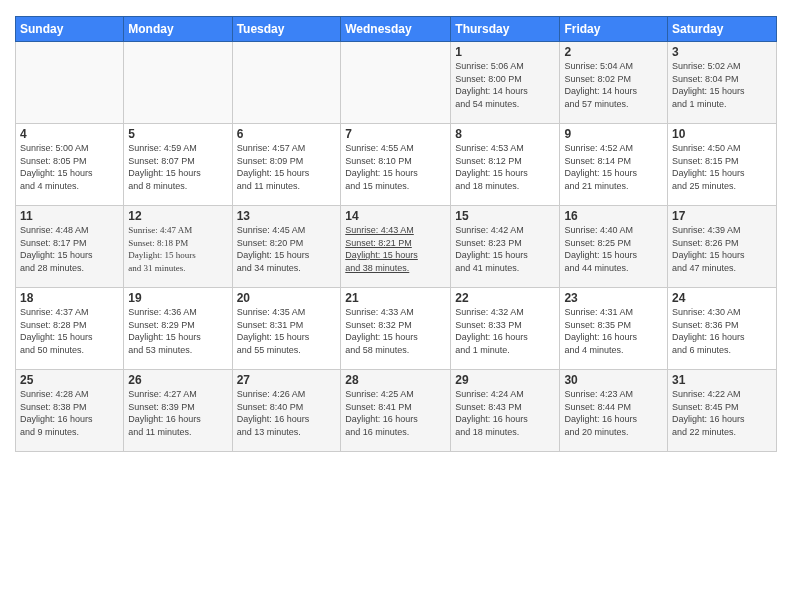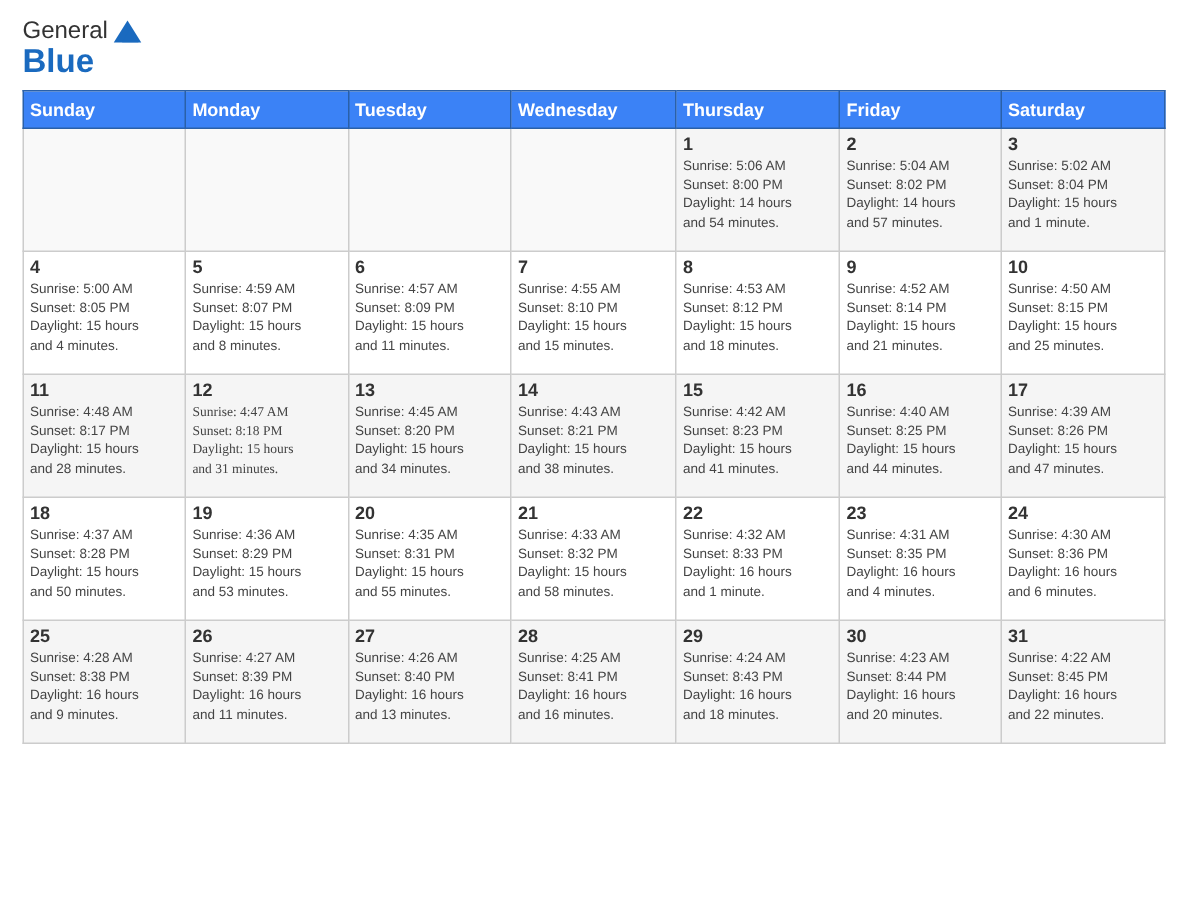--- a/index.html
+++ b/index.html
@@ -96,32 +96,20 @@
       margin-top: 5px;
       text-align: left;
       padding-left: 2px;
     }
   </style>
 </head>
 <body>
 
 <div class="page">
   <div class="header">
-    <div class="logo">
-      <div>
-        <div style="display:flex;align-items:center;">
-          <span class="logo-general">General</span>
-          <svg class="logo-icon" viewBox="0 0 24 24">
-            <polygon points="2,20 12,4 22,20" fill="#1a6abf"></polygon>
-            <polygon points="8,20 14,10 20,20" fill="#1a6abf" opacity="0.6"></polygon>
-          </svg>
-        </div>
-        <div class="logo-blue" style="font-size:22px;font-weight:bold;color:#1a6abf;margin-top:-4px;">Blue</div>
-      </div>
-    </div>
     <div class="title-block">
     </div>
   </div>
 
   <table class="calendar">
     <thead>
       <tr>
       <th>Sunday</th>
           <th>Monday</th>
           <th>Tuesday</th>
@@ -227,21 +215,21 @@
           </td>
           <td>
             <span class="day-number">13</span>
             <div class="day-info" style="white-space: pre-line;">Sunrise: 4:45 AM
 Sunset: 8:20 PM
 Daylight: 15 hours
 and 34 minutes.</div>
           </td>
           <td>
             <span class="day-number">14</span>
-            <div class="day-info" style="white-space: pre-line;">Sunrise: 4:43 AM
+            <div class="day-info" style="white-space: pre-line; text-decoration: underline;">Sunrise: 4:43 AM
 Sunset: 8:21 PM
 Daylight: 15 hours
 and 38 minutes.</div>
           </td>
           <td>
             <span class="day-number">15</span>
             <div class="day-info" style="white-space: pre-line;">Sunrise: 4:42 AM
 Sunset: 8:23 PM
 Daylight: 15 hours
 and 41 minutes.</div>

